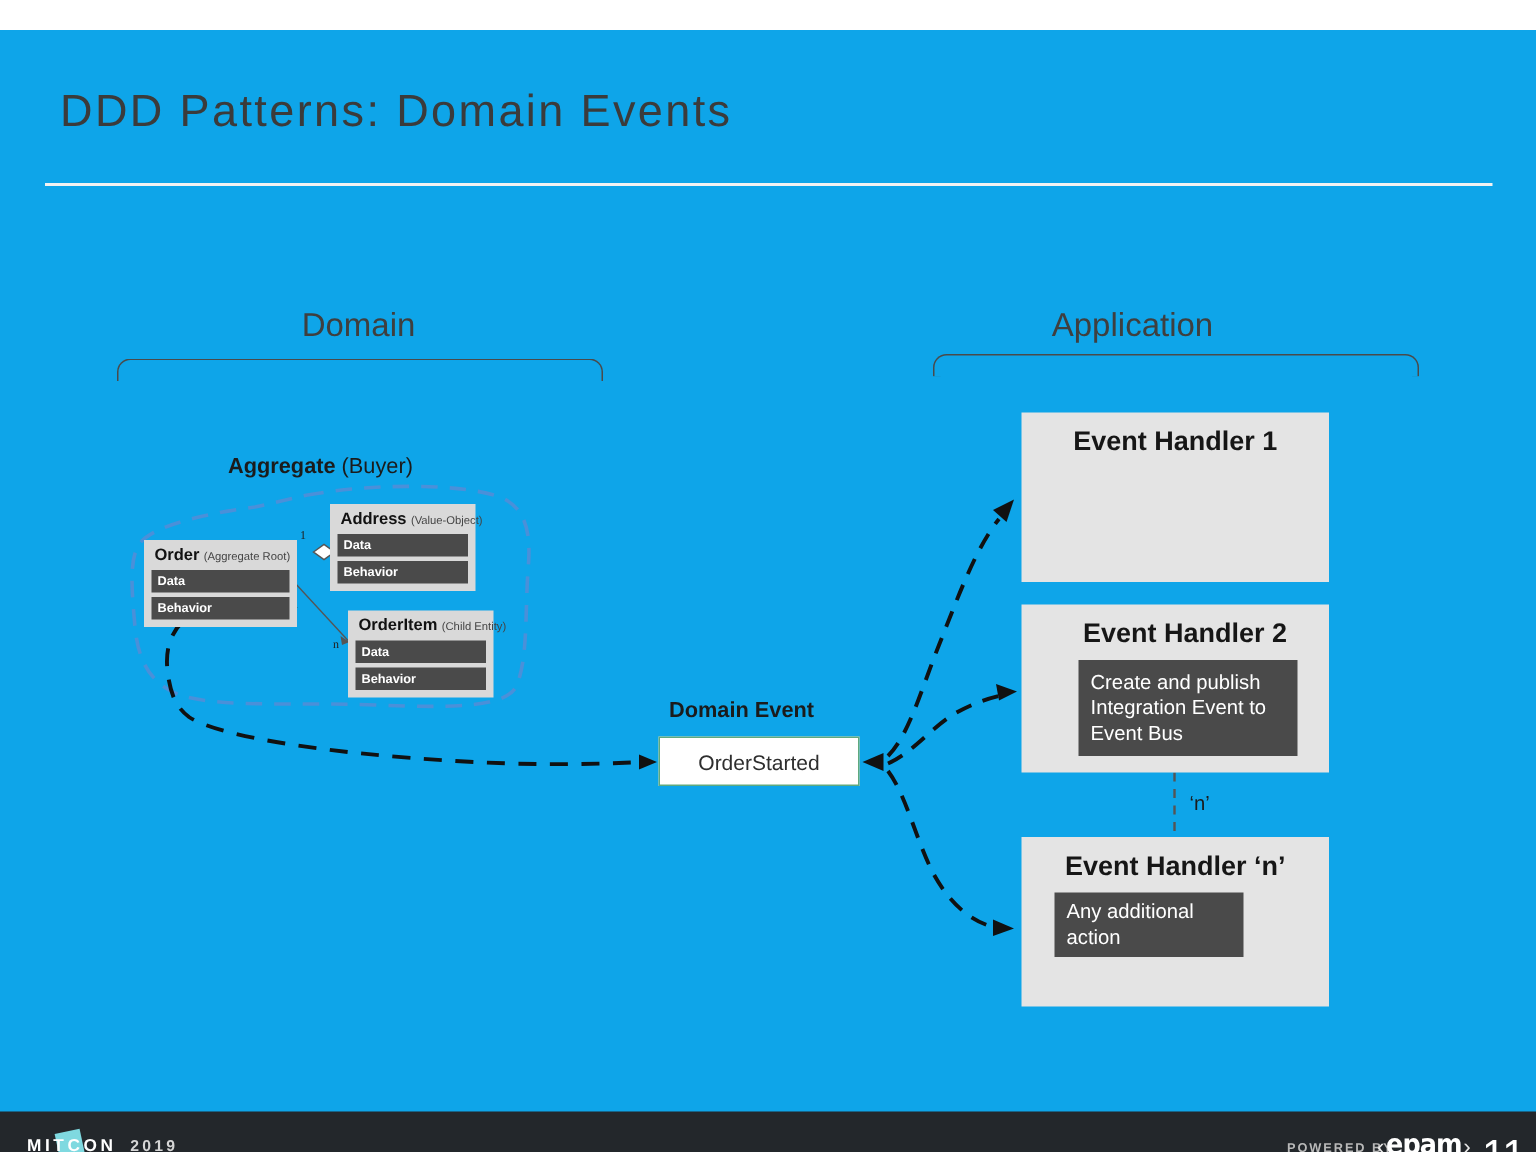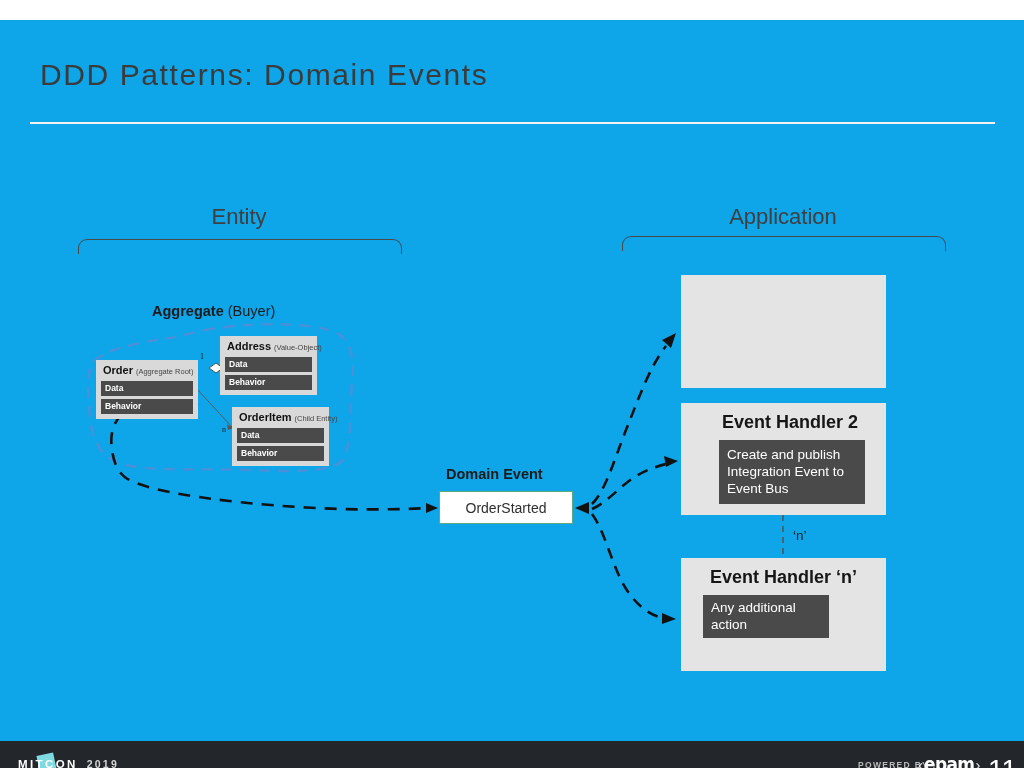--- a/index.html
+++ b/index.html
@@ -226,24 +226,24 @@
   }
 </style>
 </head>
 <body>
 
 <div id="slide">
 
   <div id="slide-title">DDD Patterns: Domain Events</div>
   <div id="title-rule"></div>
 
-  <div class="section-label" style="left:78px; top:184px; width:322px;">Entity</div>
+  <div class="section-label" style="left:78px; top:184px; width:322px;">Domain</div>
   <div class="bracket" style="left:78px; top:219px; width:322px;"></div>
 
-  <div class="section-label" style="left:622px; top:184px; width:322px;">Application</div>
+  <div class="section-label" style="left:594px; top:184px; width:322px;">Application</div>
   <div class="bracket" style="left:622px; top:216px; width:322px;"></div>
 
   <div id="aggregate-title">
     <b>Aggregate</b><span> (Buyer)</span>
   </div>
 
   <svg class="overlay" viewBox="0 0 1024 768">
 
     <path d="M 205,310 C 250,302 310,302 335,312 C 352,320 354,338 352,360
              C 350,390 352,420 344,438 C 336,452 300,452 250,450
@@ -306,20 +306,21 @@
     <div class="uml-row">Data</div>
     <div class="uml-row">Behavior</div>
   </div>
 
   <div id="domain-event-label">Domain Event</div>
   <div id="domain-event-box">
     <span>OrderStarted</span>
   </div>
 
   <div class="handler-panel" style="left:681px; top:255px; width:205px; height:113px;">
+    <div class="handler-title">Event Handler 1</div>
   </div>
 
   <div class="handler-panel" style="left:681px; top:383px; width:205px; height:112px;padding-left:13px;">
     <div class="handler-title">Event Handler 2</div>
     <div class="handler-body" id="handler-2-body">Create and publish Integration Event to Event Bus</div>
   </div>
 
   <div id="n-connector-label">‘n’</div>
 
   <div class="handler-panel" style="left:681px; top:538px; width:205px; height:113px;">

